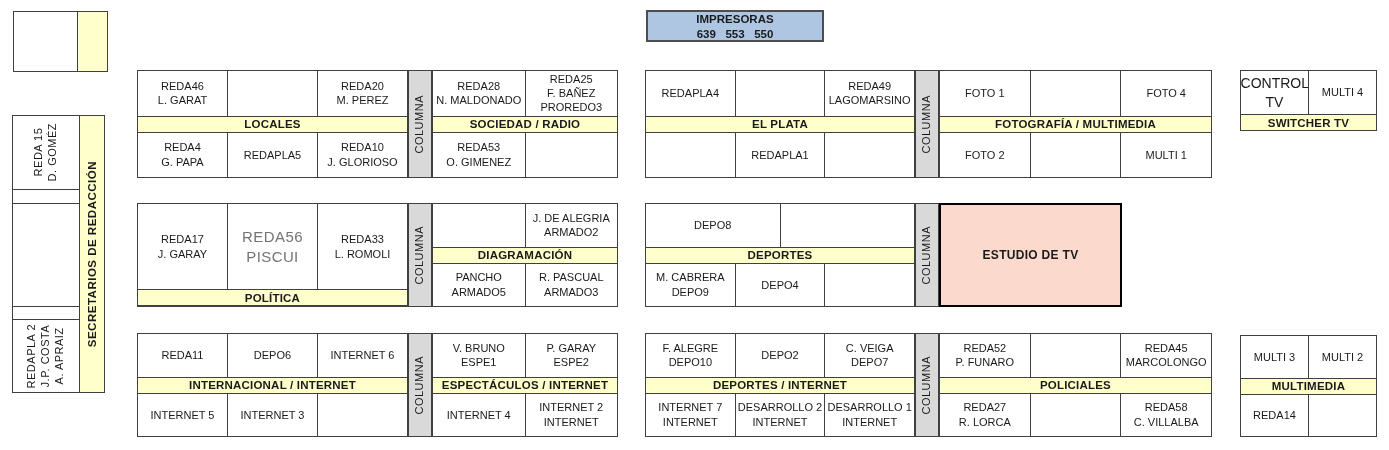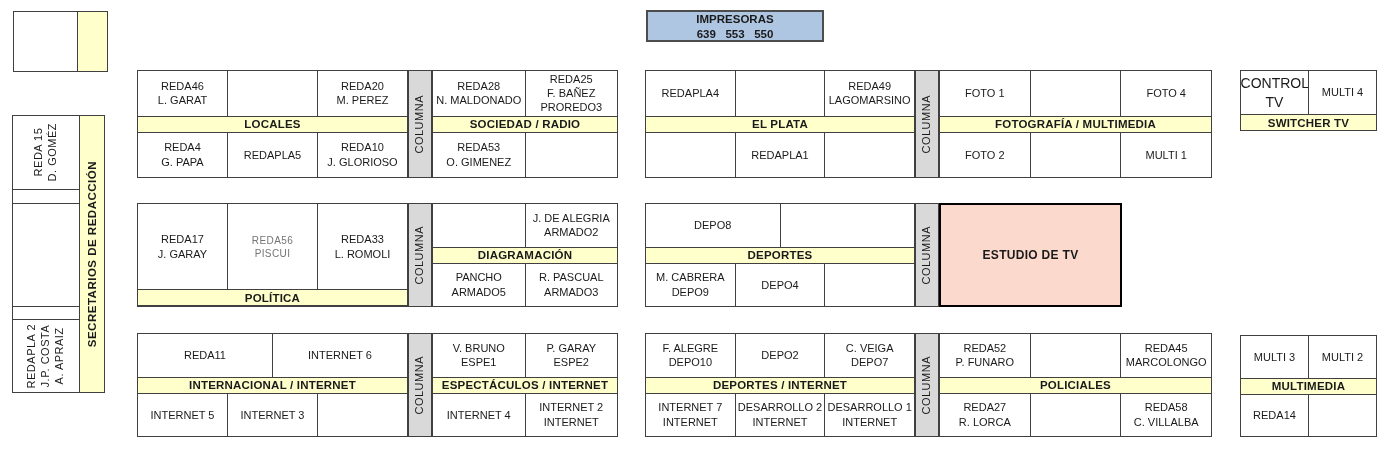--- a/index.html
+++ b/index.html
@@ -13,21 +13,21 @@
   
   .block { border:1px solid #404040; display:flex; flex-direction:column; background:#fff; }
   .row { display:flex; flex:1; min-height:0; }
   .cell {
     flex:1; border-left:1px solid #404040;
     display:flex; align-items:center; justify-content:center;
     text-align:center; font-size:11px; line-height:1.3;
     white-space:pre-line; padding:2px 1px; overflow:hidden;
   }
   .cell:first-child { border-left:none; }
-  .cell.alt { color:#747474; font-size:10px; letter-spacing:.4px; }
+  .cell.alt { color:#747474; font-size:15px; letter-spacing:.4px; }
   .band {
     flex:none; height:15px; background:#ffffcc;
     border-top:1px solid #404040; border-bottom:1px solid #404040;
     display:flex; align-items:center; justify-content:center;
     font-weight:bold; font-size:11.5px; letter-spacing:.2px;
   }
   
   .colstrip {
     background:#d9d9d9; border:1px solid #404040;
     display:flex; align-items:center; justify-content:center;
@@ -224,20 +224,21 @@
   <span class="vtext">COLUMNA</span>
 </div>
 
 <div class="abs pinkbox" style="left:939px;top:203px;width:183px;height:104px">
   <span>ESTUDIO DE TV</span>
 </div>
 
 <div class="abs block" style="left:137px;top:333px;width:271px;height:104px">
   <div class="row">
     <div class="cell">REDA11</div>
+    <div class="cell">DEPO6</div>
     <div class="cell">INTERNET 6</div>
   </div>
   <div class="band">INTERNACIONAL / INTERNET</div>
   <div class="row">
     <div class="cell">INTERNET 5</div>
     <div class="cell">INTERNET 3</div>
     <div class="cell"></div>
   </div>
 </div>
 

